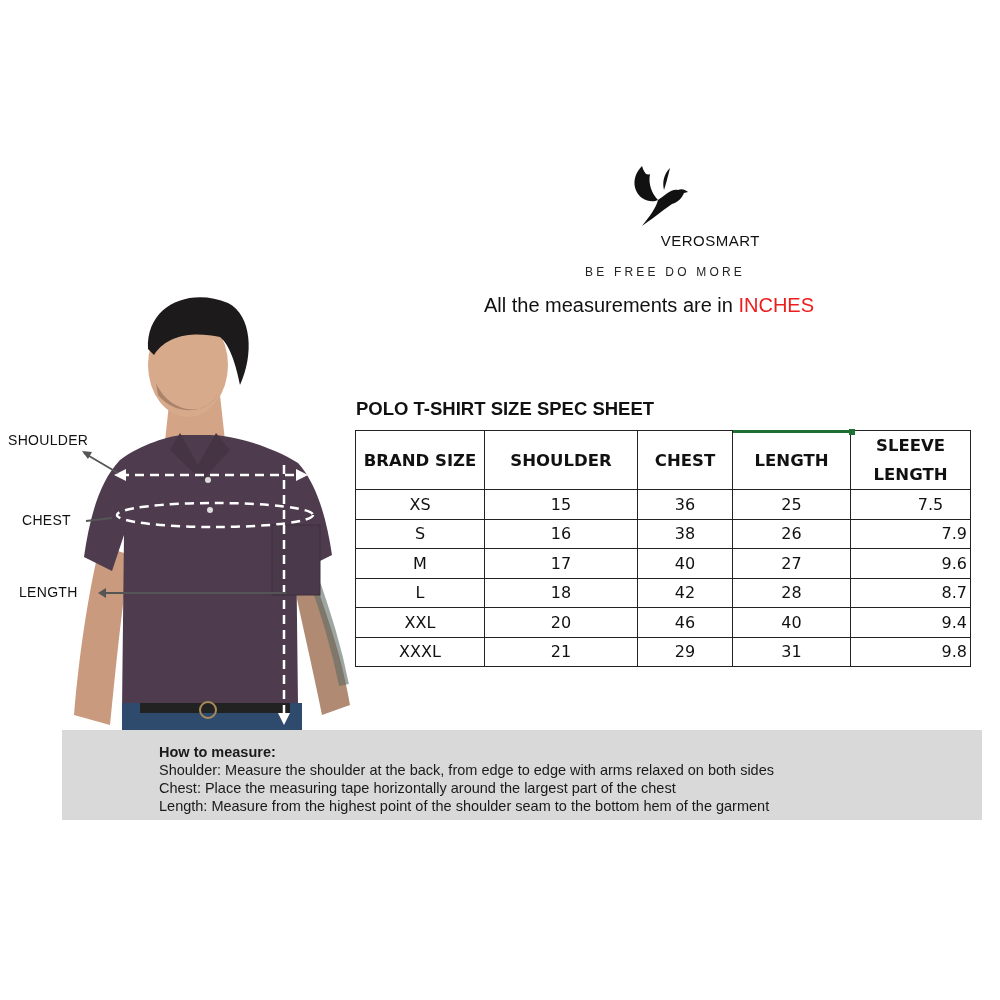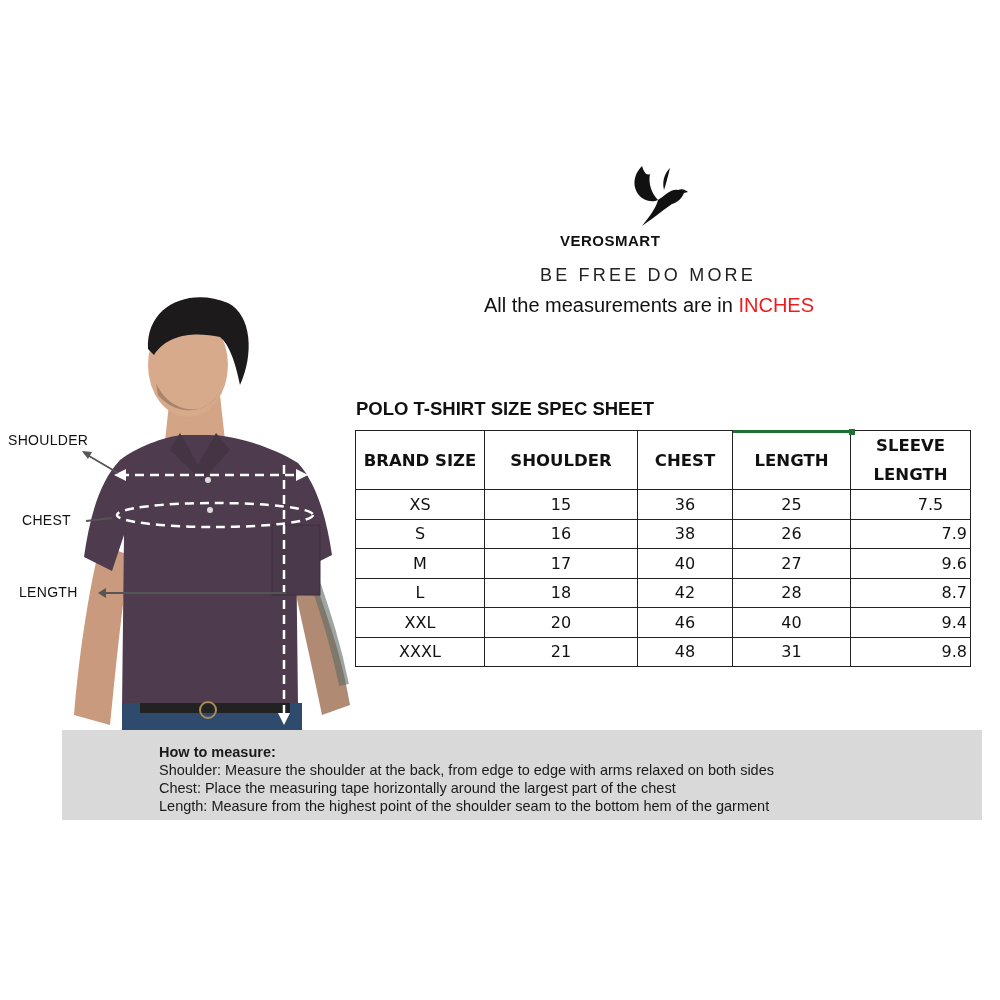--- a/index.html
+++ b/index.html
@@ -4,24 +4,24 @@
 <style>
   html, body { margin: 0; padding: 0; }
   body {
     width: 1000px; height: 1000px; position: relative; overflow: hidden;
     background: #ffffff; font-family: "Liberation Sans", sans-serif; color: #111;
   }
   .abs { position: absolute; }
 
   
   .logo { left: 628px; top: 164px; width: 62px; height: 64px; }
-  .brand-name { left: 560px; top: 232px; width: 200px; text-align: left;
-    font-weight: bold; font-size: 15px; letter-spacing: 0.5px; color: #111; }
-  .tagline { left: 540px; top: 265px; width: 250px; text-align: left;
-    font-size: 18px; letter-spacing: 3.2px; color: #222; }
+  .brand-name { left: 560px; top: 232px; width: 200px; text-align: right;
+    font-weight: normal; font-size: 15px; letter-spacing: 0.5px; color: #111; }
+  .tagline { left: 540px; top: 265px; width: 250px; text-align: center;
+    font-size: 12px; letter-spacing: 3.2px; color: #222; }
   .units-note { left: 424px; top: 294px; width: 450px; text-align: center; font-size: 20px; color: #111; }
   .units-note .accent { color: #ee1c1c; }
 
   
   .table-title { left: 356px; top: 398px; font-weight: bold; font-size: 18.5px; color: #111; }
   table.spec { position: absolute; left: 355px; top: 430px; border-collapse: collapse;
     font-family: "DejaVu Sans", sans-serif; font-size: 16px; color: #111; }
   table.spec td, table.spec th { border: 1.5px solid #222; padding: 0; text-align: center; }
   table.spec th { height: 58px; font-weight: bold; font-size: 16.5px; line-height: 29px; }
   table.spec td { height: 28.5px; }
@@ -138,21 +138,21 @@
     <tr>
       <td>XXL</td>
       <td>20</td>
       <td>46</td>
       <td>40</td>
       <td class="right">9.4</td>
     </tr>
     <tr>
       <td>XXXL</td>
       <td>21</td>
-      <td>48</td>
+      <td>29</td>
       <td>31</td>
       <td class="right">9.8</td>
     </tr>
   </tbody>
 </table>
 <div class="abs sel-line"></div>
 <div class="abs sel-handle"></div>
 
 <div class="abs howto">
   <div class="howto-inner">

